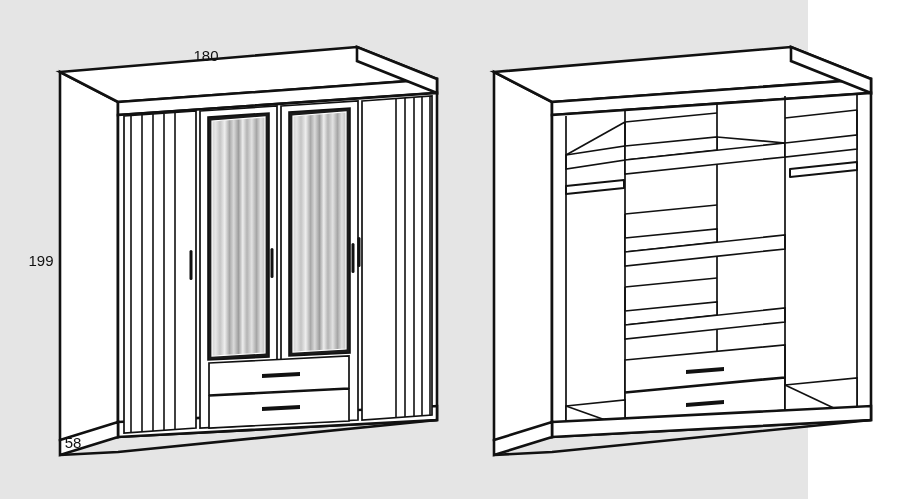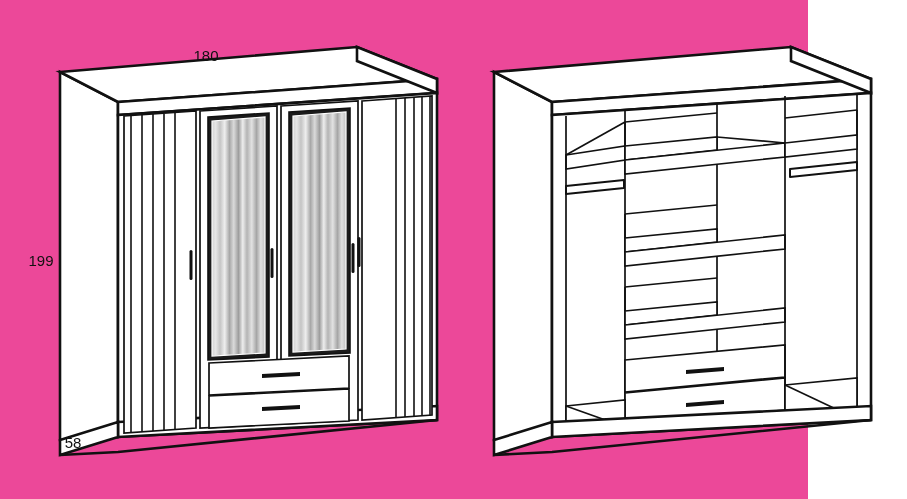--- a/index.html
+++ b/index.html
@@ -12,21 +12,21 @@
     width: 907px;
     height: 499px;
     font-family: "Liberation Sans", sans-serif;
     overflow: hidden;
     position: relative;
   }
   #diagram-root {
     position: relative;
     width: 808px;
     height: 499px;
-    background: #ec4899;
+    background: #e5e5e5;
     text-align: center;
   }
   svg.dwg {
     position: absolute;
     top: 0;
     left: 0;
     width: 907px;
     height: 499px;
     display: block;
   }

